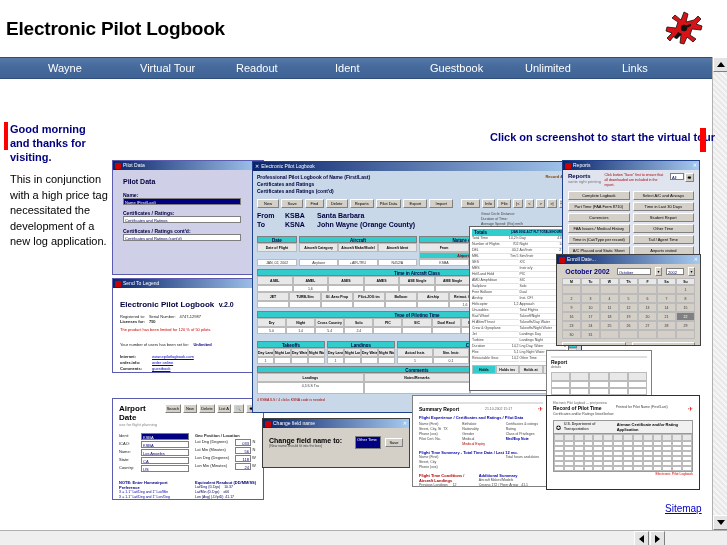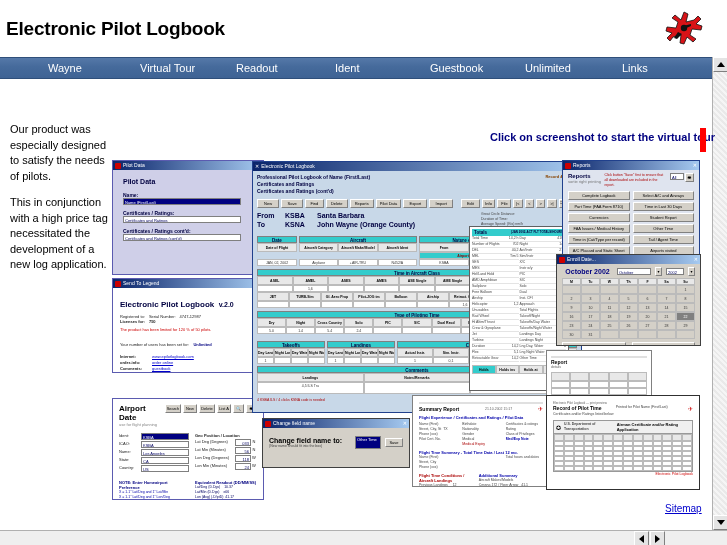--- a/index.html
+++ b/index.html
@@ -246,21 +246,24 @@
     <div id="sb-track"></div>
     <div class="sb-btn" id="sb-up">
         <span class="arrow-u"></span>
       </div>
     <div class="sb-btn" id="sb-down">
         <span class="arrow-d"></span>
       </div>
   </div>
 
   <div id="left-col">
-    <p class="body-para">Our product was especially designed to satisfy the needs of pilots.</p>
+    <div id="greeting">
+      <div id="greeting-bar"></div>
+      <span>Good morning and thanks for visiting.</span>
+    </div>
     <p class="body-para">This in conjunction with a high price tag necessitated the development of a new log application.</p>
 
   </div>
 
   <div id="click-banner">Click on screenshot to start the virtual tour</div>
   <div id="banner-bar"></div>
 
   <a id="sitemap">Sitemap</a>
 
   <div id="collage">

